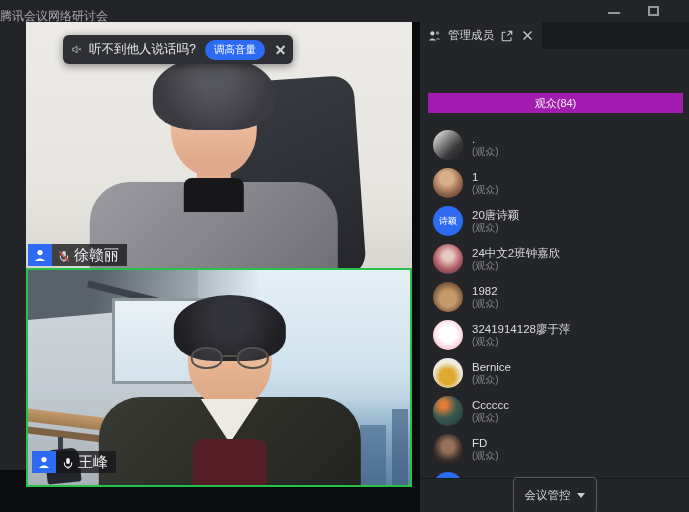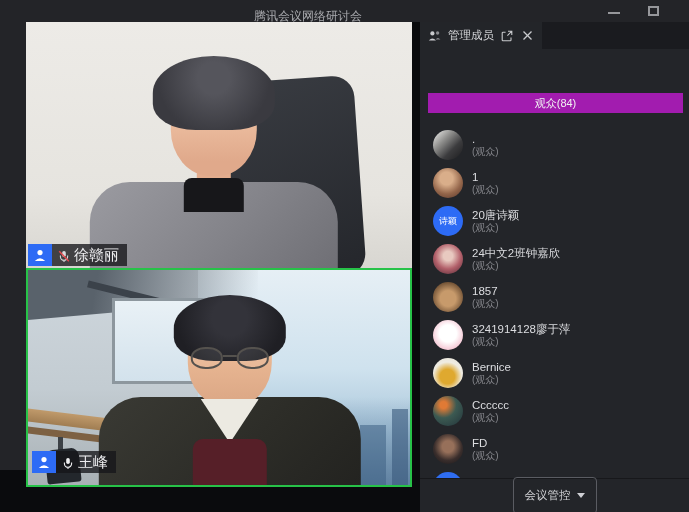--- a/index.html
+++ b/index.html
@@ -1,21 +1,21 @@
 <!DOCTYPE html>
 <html><head>
 <meta charset="utf-8">
 <style>
   html,body{margin:0;padding:0;background:#000;}
   *{box-sizing:border-box;font-family:"Liberation Sans","DejaVu Sans",sans-serif;}
   #app{position:relative;width:689px;height:512px;background:#232428;overflow:hidden;}
 
   
   .titlebar{position:absolute;left:0;top:0;width:689px;height:22px;background:#232428;}
-  .title{position:absolute;left:0;top:8px;width:362px;text-align:right;font-size:12px;color:#aaabaf;}
+  .title{position:absolute;left:0;top:8px;width:362px;text-align:left;font-size:12px;color:#aaabaf;}
   .min-btn{position:absolute;right:62px;top:0;width:26px;height:22px;cursor:default;}
   .min-btn i{position:absolute;left:7px;top:12px;width:12px;height:2px;background:#96979b;}
   .max-btn{position:absolute;right:22px;top:0;width:26px;height:22px;}
   .max-btn i{position:absolute;left:7px;top:6px;width:11px;height:10px;border:2px solid #96979b;}
 
   
   .stage{position:absolute;left:0;top:22px;width:420px;height:490px;background:#0a0b0d;}
   .left-strip{position:absolute;left:0;top:0;width:26px;height:448px;background:#232428;}
   .video{position:absolute;left:26px;overflow:hidden;}
   .v1{top:0;width:386px;height:246px;background:linear-gradient(180deg,#edebe7 0%,#e6e4df 70%,#d8d6d1 100%);}
@@ -197,20 +197,33 @@
               <rect x="4.2" y="1" width="3.6" height="6" rx="1.8" fill="#f0f0f2"></rect>
               <path d="M2.4 5.5 v1.2 a3.6 3.6 0 0 0 7.2 0 V5.5" stroke="#f0f0f2" stroke-width="1.1" fill="none"></path>
               <line x1="6" y1="10.3" x2="6" y2="12" stroke="#f0f0f2" stroke-width="1.1"></line>
             </svg>
           </span>
           <span class="tagname">王峰</span>
         </div>
       </div>
     </div>
 
+    <div class="toast">
+      <svg width="14" height="13" viewBox="0 0 14 13">
+        <path d="M1 4.5 h2.6 L7 1.6 v9.8 L3.6 8.5 H1 Z" fill="none" stroke="#c9cacd" stroke-width="1.1"></path>
+        <line x1="9.2" y1="4.6" x2="12.4" y2="7.8" stroke="#c9cacd" stroke-width="1.1"></line>
+        <line x1="12.4" y1="4.6" x2="9.2" y2="7.8" stroke="#c9cacd" stroke-width="1.1"></line>
+      </svg>
+      <span class="toast-text">听不到他人说话吗?</span>
+      <button class="toast-btn">调高音量</button>
+      <div class="toast-close">
+        <div class="xline x1"></div>
+          <div class="xline x2"></div>
+      </div>
+    </div>
   </div>
 
   <div class="panel">
     <div class="panel-tabstrip">
       <div class="panel-headtab">
         <svg width="13" height="12" viewBox="0 0 13 12">
           <circle cx="4.4" cy="3.4" r="2.1" fill="#c9cacd"></circle>
             <path d="M0.8 10.6 Q4.4 6.4 8 10.6 Z" fill="#c9cacd"></path>
           <circle cx="9.6" cy="3.0" r="1.7" fill="#8b8c90"></circle>
             <path d="M7.6 9.6 Q9.8 6.2 12.4 9.6 Z" fill="#8b8c90"></path>
@@ -261,21 +274,21 @@
       <div class="member">
         <span class="avatar av3"></span>
         <span class="mtext">
             <span class="mname">24中文2班钟嘉欣</span>
             <span class="mrole">(观众)</span>
           </span>
       </div>
       <div class="member">
         <span class="avatar av4"></span>
         <span class="mtext">
-            <span class="mname">1857</span>
+            <span class="mname">1982</span>
             <span class="mrole">(观众)</span>
           </span>
       </div>
       <div class="member">
         <span class="avatar av5"></span>
         <span class="mtext">
             <span class="mname">3241914128廖于萍</span>
             <span class="mrole">(观众)</span>
           </span>
       </div>

